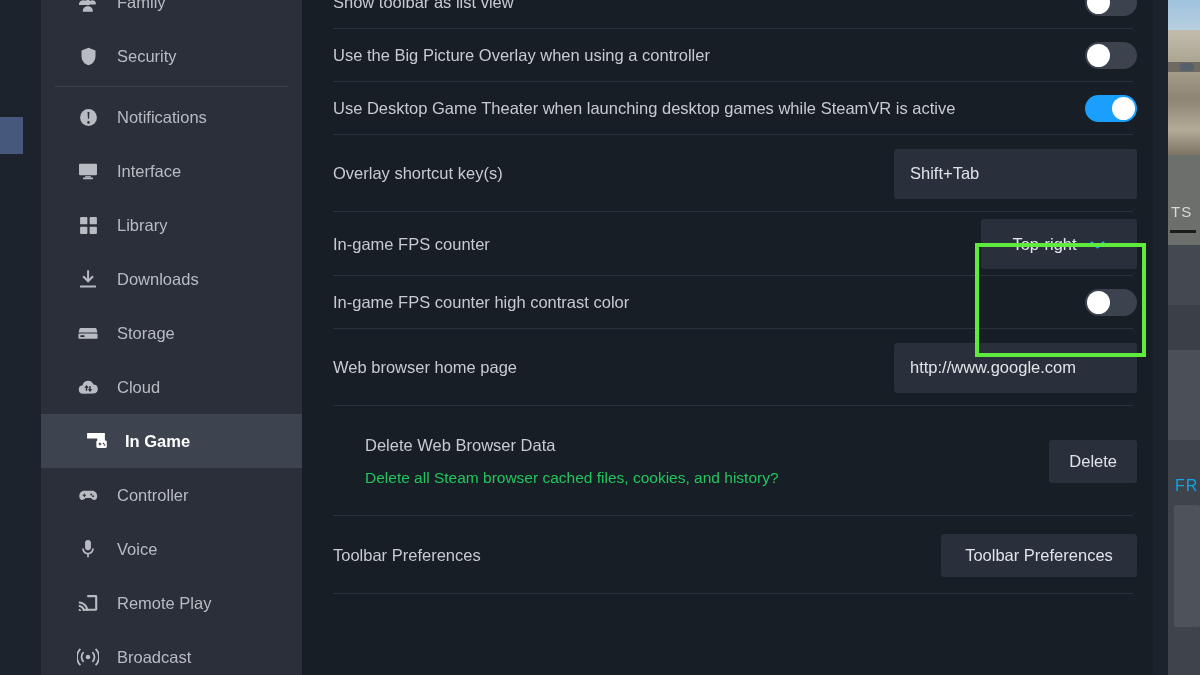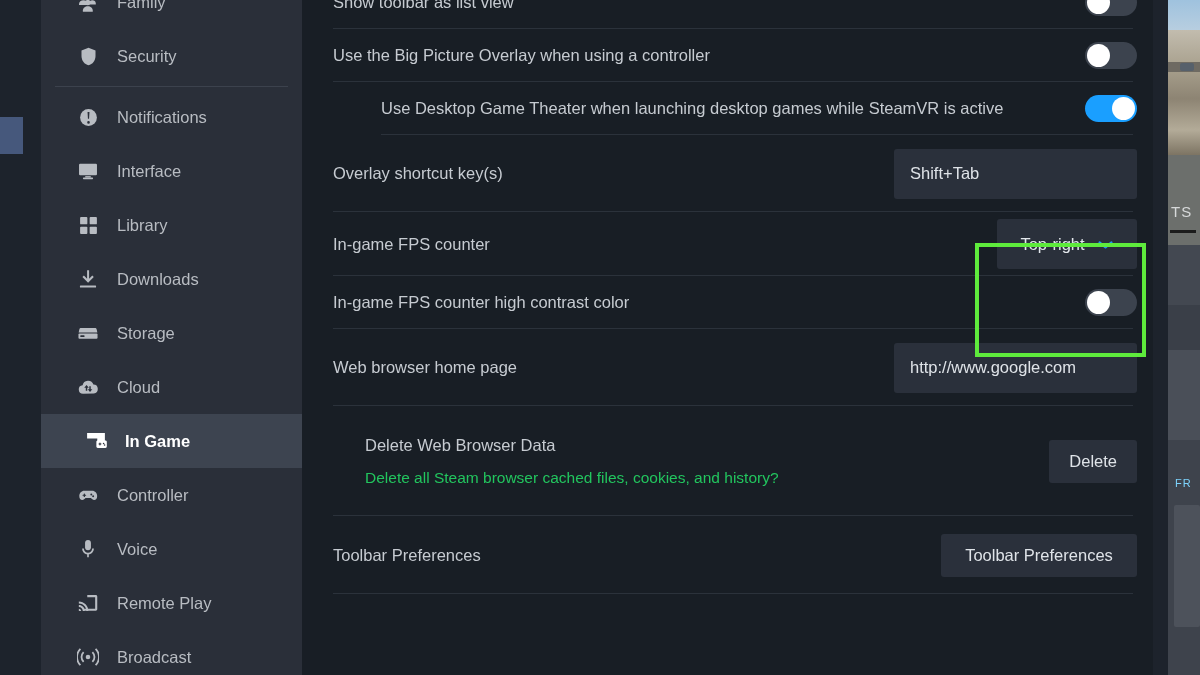--- a/index.html
+++ b/index.html
@@ -120,21 +120,21 @@
     display: flex; align-items: center; justify-content: center;
     padding: 0 20px;
     height: 43px;
     white-space: nowrap;
   }
   .btn.wide { min-width: 196px; }
   .btn.narrow { min-width: 87px; }
 
   
   .dropdown {
-    width: 140px; height: 50px;
+    width: 156px; height: 50px;
     background: #2a303b;
     border-radius: 3px;
     display: flex; align-items: center; justify-content: center;
     gap: 12px;
     color: #e3e7ec;
     font-size: 16.5px;
   }
   .chev { width: 17px; height: 11px; color: #2196f3; display: block; }
 
   
@@ -196,21 +196,21 @@
   .bg-dark3 {
     position: absolute; left: 0; top: 350px; width: 32px; height: 90px;
     background: #4a4f58;
   }
   .bg-panel-low {
     position: absolute; left: 0; top: 440px; width: 32px; height: 235px;
     background: #3e434c;
   }
   .bg-fr {
     position: absolute; left: 7px; top: 477px;
-    color: #7dd3fc; font-size: 11px; letter-spacing: 1px;
+    color: #0ea5e9; font-size: 16px; letter-spacing: 1px;
   }
   .bg-card {
     position: absolute; left: 6px; top: 505px; width: 26px; height: 122px;
     background: #4d525b; border-radius: 2px;
   }
 </style>
 </head>
 <body>
 
 <div class="root">
@@ -371,21 +371,21 @@
         </div>
         <div class="row" style="min-height: 53px; gap: 27px;">
           <div class="row-label">Use the Big Picture Overlay when using a controller</div>
           <div class="row-control">
             <div class="toggle">
               <div class="knob"></div>
             </div>
           </div>
           <div class="row-sep"></div>
         </div>
-        <div class="row" style="min-height: 53px; margin-left: 48px;">
+        <div class="row" style="min-height: 53px;">
           <div class="row-label">Use Desktop Game Theater when launching desktop games while SteamVR is active</div>
           <div class="row-control">
             <div class="toggle on">
               <div class="knob"></div>
             </div>
           </div>
           <div class="row-sep"></div>
         </div>
         <div class="row" style="min-height: 77px;">
           <div class="row-label">Overlay shortcut key(s)</div>

